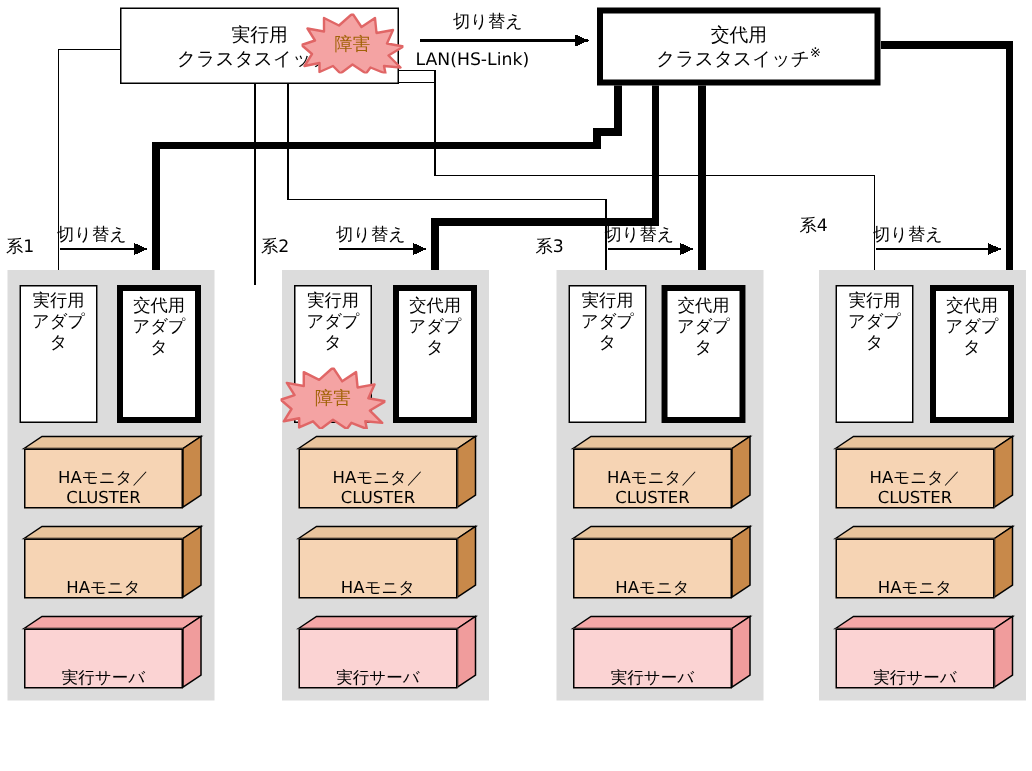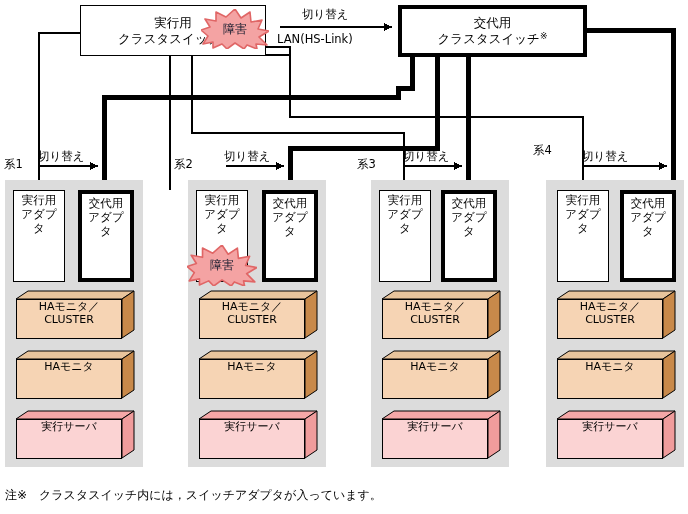--- a/index.html
+++ b/index.html
@@ -30,36 +30,36 @@
     font-size:11.5px;line-height:14px;text-align:center;
     padding-top:2px;
   }
   .adapter.thick{border:4px solid #000;}
 
   
   .blk{position:absolute;z-index:4;}
   .blk .face{
     position:absolute;left:0;top:8px;width:104px;height:38px;
     border:1px solid #000;box-sizing:border-box;
-    display:flex;align-items:flex-start;justify-content:center;
+    display:flex;align-items:flex-end;justify-content:center;
     text-align:center;font-size:11px;line-height:13px;
   }
   .blk svg{position:absolute;left:0;top:0;overflow:visible;}
 
   
   .lbl{position:absolute;font-size:11.5px;line-height:13px;white-space:nowrap;z-index:7;}
   .lbl-sys{font-size:11.5px;}
   .note{position:absolute;font-size:12px;white-space:nowrap;}
 
   
   .burst{position:absolute;z-index:9;}
   .burst .btxt{
     position:absolute;left:0;top:0;width:100%;height:100%;
     display:flex;align-items:center;justify-content:center;
-    font-size:12px;color:#0f172a;
+    font-size:12px;color:#a16207;
   }
 </style>
 </head>
 <body>
 
 <div id="stage">
 
   <svg id="wires" viewBox="0 0 688 514" shape-rendering="crispEdges">
     <defs>
       <marker id="ah" markerWidth="9" markerHeight="8" refX="8.5" refY="4" orient="auto" markerUnits="userSpaceOnUse">
@@ -295,15 +295,14 @@
   <div class="blk" style="left:557px;top:411px;width:118px;height:48px;">
     <svg width="118" height="48">
         <polygon points="0,8 12,0 118,0 106,8" fill="#f5a7a7" stroke="#000" stroke-width="1"></polygon>
         <polygon points="106,8 118,0 118,39 106,47" fill="#f09c9c" stroke="#000" stroke-width="1"></polygon>
       </svg>
     <div class="face" style="background:#fbd3d3;width:106px;height:40px;">
       <div>実行サーバ</div>
     </div>
   </div>
 
-  <div class="note" style="left:5px;top:487px;">注※　クラスタスイッチ内には，スイッチアダプタが入っています。</div>
 
 </div>
 
 </body></html>

